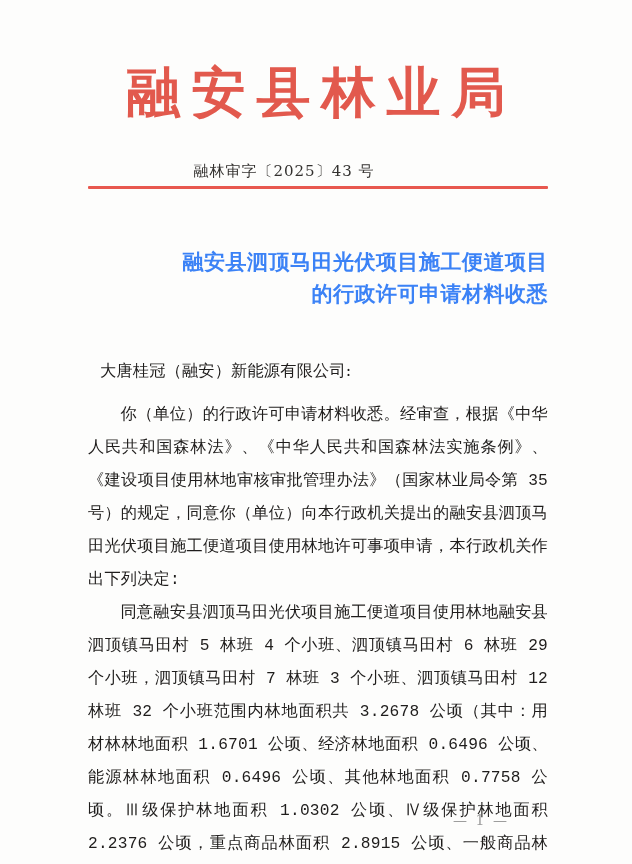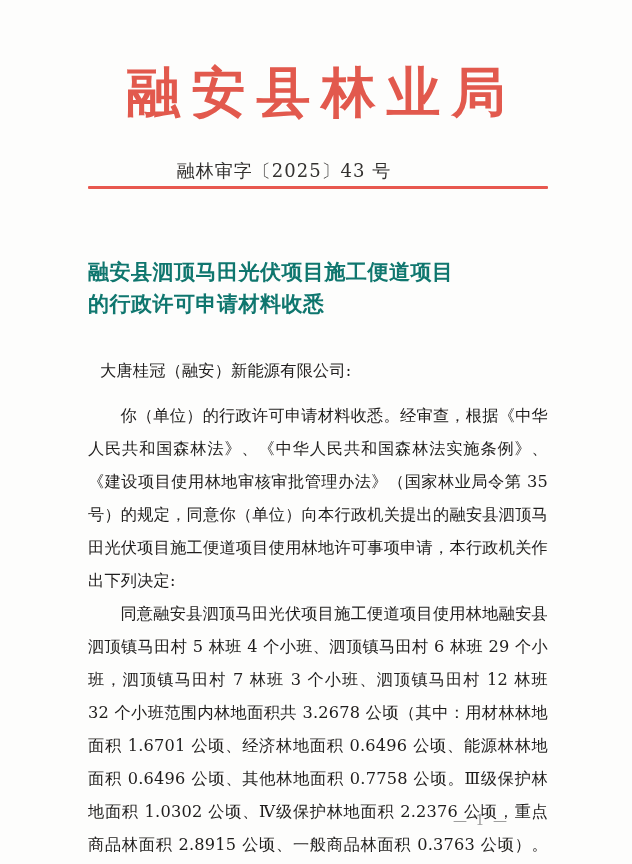--- a/index.html
+++ b/index.html
@@ -44,49 +44,49 @@
     color: #e2594d;
     white-space: nowrap;
   }
 
   .doc-number {
     position: absolute;
     left: 0;
     top: 160px;
     width: 568px;
     text-align: center;
-    font-size: 18px;
+    font-size: 15px;
     line-height: 22px;
     letter-spacing: 1px;
     color: #33312f;
     font-family: "DejaVu Serif", "Liberation Serif", serif;
   }
 
   .red-rule {
     position: absolute;
     left: 88px;
     top: 186px;
     width: 460px;
     height: 3px;
     background: #e8584f;
     border-radius: 1px;
   }
 
   
   .doc-title {
     position: absolute;
     left: 88px;
-    top: 256px;
+    top: 246px;
     width: 460px;
-    text-align: left;
+    text-align: right;
     font-size: 21px;
     line-height: 32px;
     font-weight: bold;
     letter-spacing: 0.5px;
-    color: #0f766e;
+    color: #3b82f6;
     font-family: "DejaVu Serif", "Liberation Serif", serif;
   }
   .doc-title .tl-line { display: block; white-space: nowrap; }
 
   
   .body-block {
     position: absolute;
     left: 88px;
     top: 342px;
     width: 460px;
@@ -101,20 +101,21 @@
     margin: 12px;
     letter-spacing: 0.2px;
     white-space: nowrap;
   }
   .para {
     margin: 0;
     text-indent: 2em;
     letter-spacing: 0.2px;
     text-align: justify;
     text-align-last: left;
+    font-family: Liberation Mono, monospace;
   }
 
   
   .page-number {
     position: absolute;
     left: 0;
     top: 812px;
     width: 632px;
     text-align: center;
     padding-right: 0;

